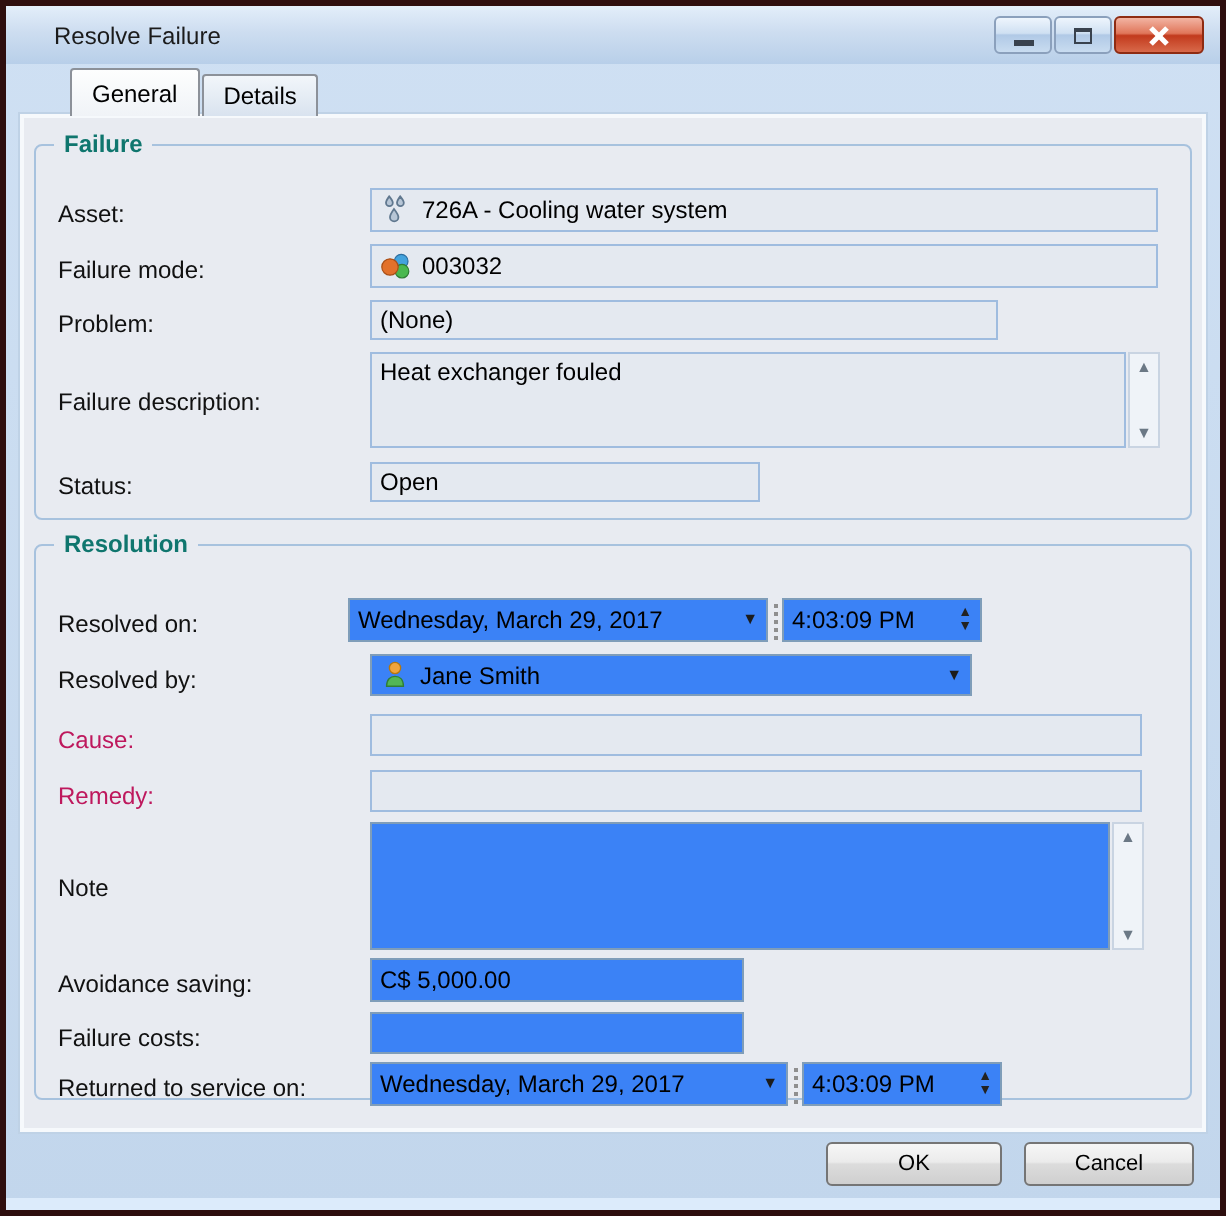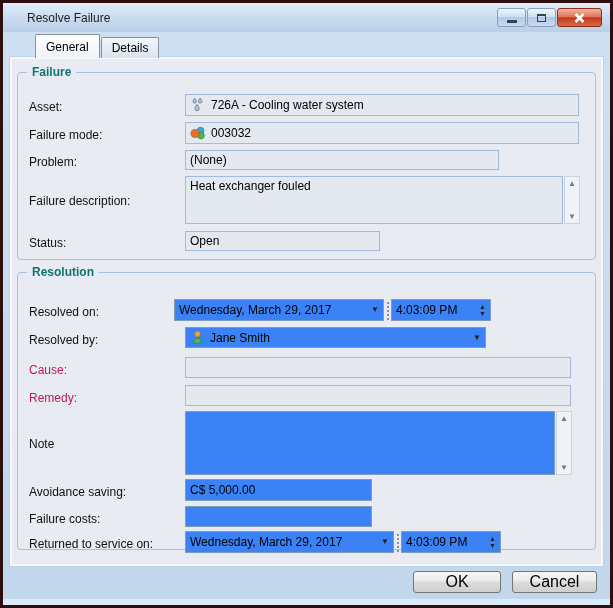--- a/index.html
+++ b/index.html
@@ -50,21 +50,21 @@
   .dd { margin-left:auto; font-size:8px; color:#1c1c1c; line-height:8px; }
   .spin { margin-left:auto; display:flex; flex-direction:column; align-items:center;
           font-size:7px; line-height:7px; color:#222; }
   .dotsep { border-left:2px dotted #8f8f8f; height:18px; margin:2px 2px 0 3px; }
 
   .vscroll { width:16px; background:#eff3f8; border:1px solid #c9d4e2; margin-left:1px;
              display:flex; flex-direction:column; justify-content:space-between; align-items:center;
              font-size:8px; color:#6b7885; padding:2px 0; }
 
   .footer { position:absolute; top:568px; right:13px; display:flex; gap:11px; }
-  .btn { height:22px; border:1px solid #757575; border-radius:3px; font-size:16px;
+  .btn { height:22px; border:1px solid #757575; border-radius:3px; font-size:11px;
          font-family:"Liberation Sans", sans-serif; display:flex; align-items:center; justify-content:center;
          background:linear-gradient(#f6f6f6,#ebebeb 45%,#dcdcdc 50%,#cfcfcf); }
   .btn.ok { width:88px; } .btn.cancel { width:85px; }
 
   .bottomstrip { position:absolute; bottom:0; left:0; width:100%; height:6px; background:#dcebfb; }
 </style>
 </head>
 <body>
 
 <div class="win">

